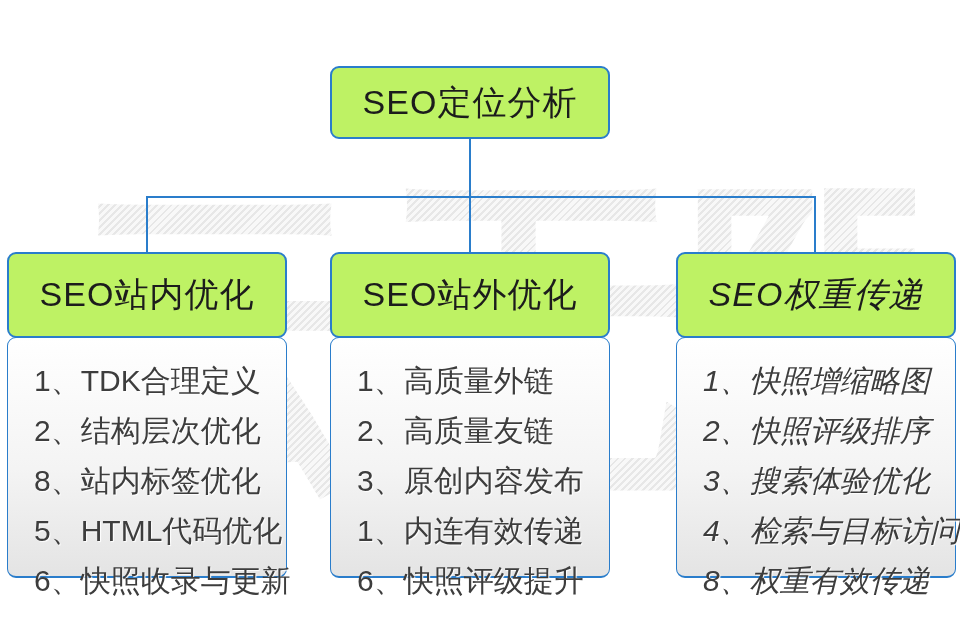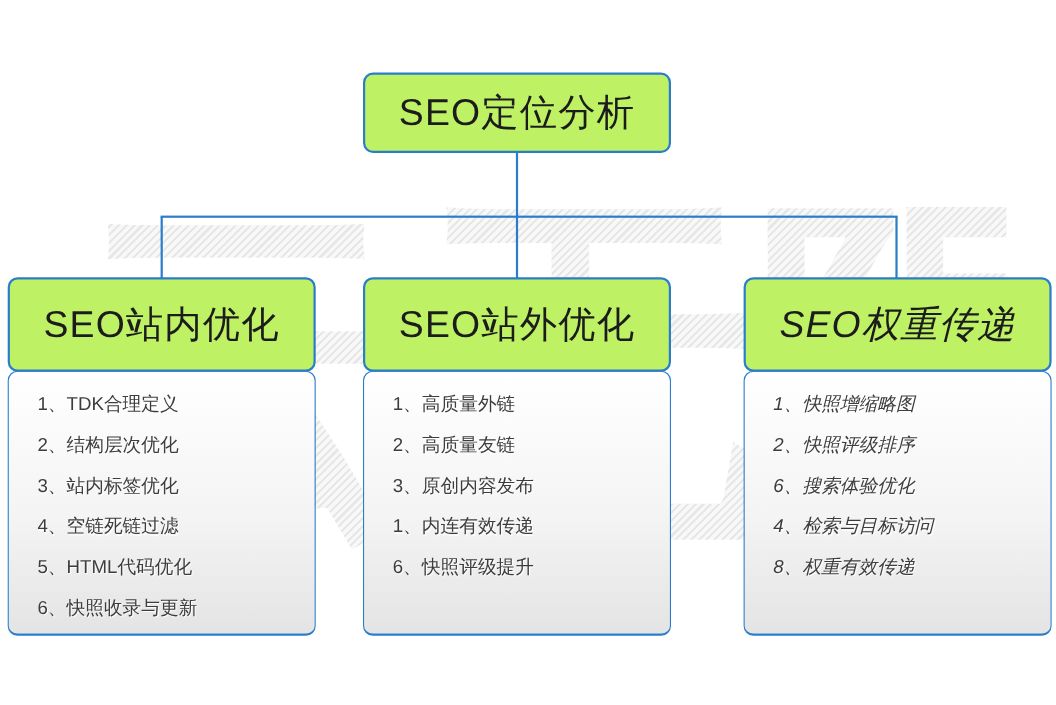--- a/index.html
+++ b/index.html
@@ -51,25 +51,26 @@
     box-sizing:border-box;
     top:337px;height:241px;
     border:1px solid #2a7dcb;
     border-bottom-width:2px;
     border-radius:9px;
     background:linear-gradient(#ffffff 0%,#f4f4f4 55%,#e4e4e4 100%);
     padding:11px 6px 0 26px;
     z-index:2;
   }
   .list-item{
-    font-size:17px;
+    font-size:30px;
     line-height:37px;
     color:#3d3d3d;
     text-shadow:1px 1px 1px #ffffff;
     white-space:nowrap;
+    margin-top:13px;
   }
   .c0{left:7px;width:280px;}
   .c1{left:330px;width:280px;}
   .c2{left:676px;width:280px;font-style:italic;}
   
   .stem-root{left:469px;top:139px;width:2px;height:58px;}
   .h-bar{left:146px;top:196px;width:670px;height:2px;}
   .drop-0{left:146px;top:197px;width:2px;height:56px;}
   .drop-1{left:469px;top:197px;width:2px;height:56px;}
   .drop-2{left:814px;top:197px;width:2px;height:56px;}
@@ -97,35 +98,34 @@
   <div class="box hdr c1">
     <span class="node-title">SEO站外优化</span>
   </div>
   <div class="box hdr c2">
     <span class="node-title">SEO权重传递</span>
   </div>
 
   <div class="list c0">
     <div class="list-item">1、TDK合理定义</div>
     <div class="list-item">2、结构层次优化</div>
-    <div class="list-item">3、站内标签优化</div>
-    <div class="list-item">4、空链死链过滤</div>
+    <div class="list-item">8、站内标签优化</div>
     <div class="list-item">5、HTML代码优化</div>
     <div class="list-item">6、快照收录与更新</div>
   </div>
 
   <div class="list c1">
     <div class="list-item">1、高质量外链</div>
     <div class="list-item">2、高质量友链</div>
     <div class="list-item">3、原创内容发布</div>
     <div class="list-item">1、内连有效传递</div>
     <div class="list-item">6、快照评级提升</div>
   </div>
 
   <div class="list c2">
     <div class="list-item">1、快照增缩略图</div>
     <div class="list-item">2、快照评级排序</div>
-    <div class="list-item">6、搜索体验优化</div>
+    <div class="list-item">3、搜索体验优化</div>
     <div class="list-item">4、检索与目标访问</div>
     <div class="list-item">8、权重有效传递</div>
   </div>
 
 </div>
 
 </body></html>

